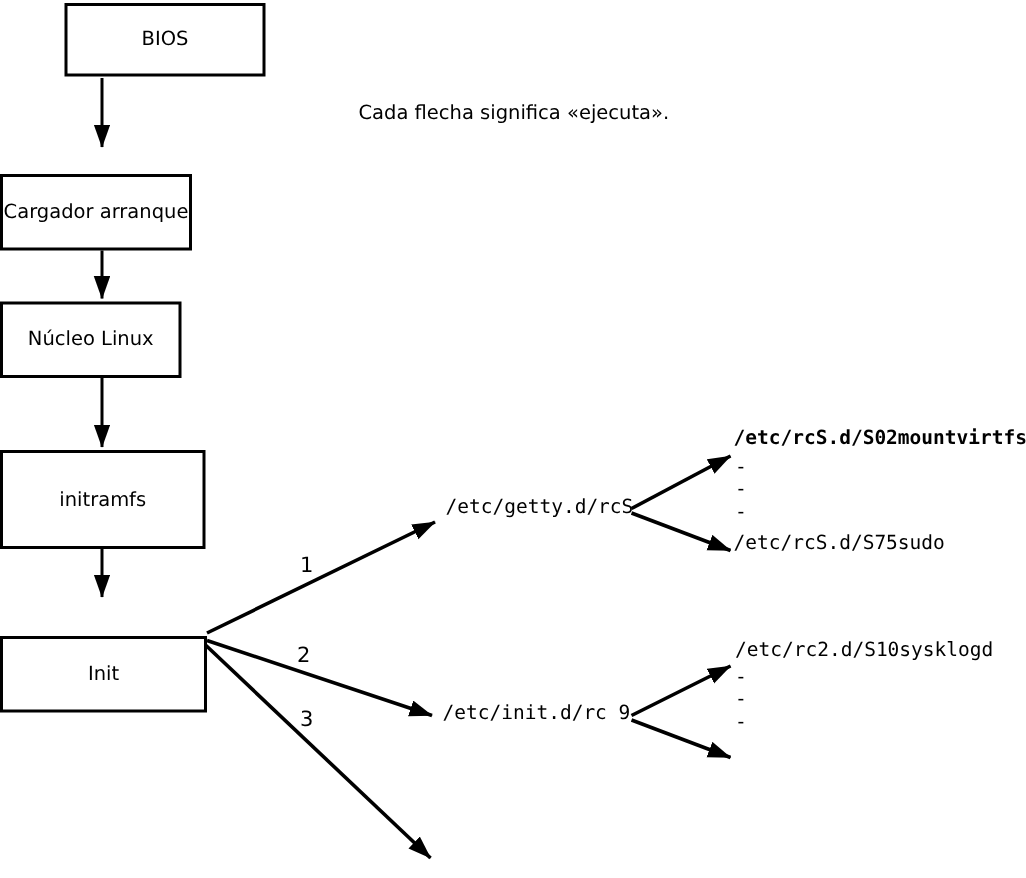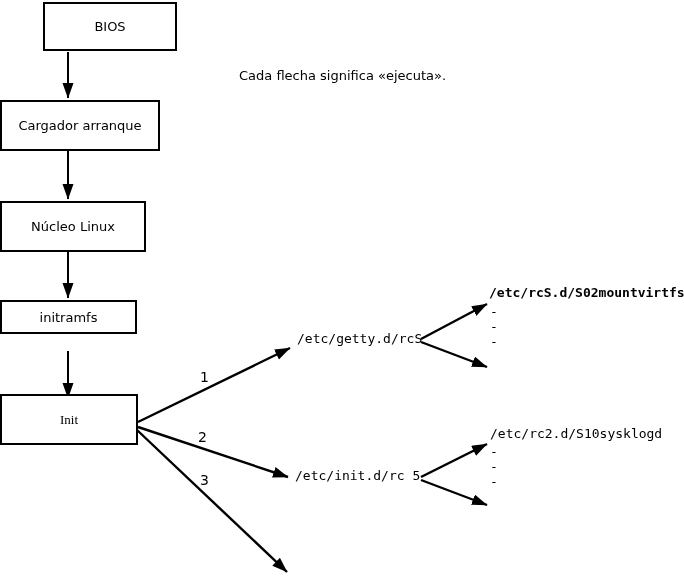--- a/index.html
+++ b/index.html
@@ -59,46 +59,47 @@
     <line x1="421" y1="339" x2="487" y2="304" stroke-width="2.4" marker-end="url(#ah)"></line>
     <line x1="421" y1="342" x2="487" y2="367" stroke-width="2.4" marker-end="url(#ah)"></line>
 
     <line x1="421" y1="477" x2="487" y2="444" stroke-width="2.4" marker-end="url(#ah)"></line>
     <line x1="421" y1="480" x2="487" y2="505" stroke-width="2.4" marker-end="url(#ah)"></line>
   </svg>
 
   <div class="box" style="left:1px; top:2px; width:134px; height:49px;margin-left:42px;">
     <span>BIOS</span>
   </div>
-  <div class="box" style="left:0px; top:100px; width:160px; height:51px;">
+  <div class="box" style="left:0px; top:116px; width:128px; height:51px;">
     <span>Cargador arranque</span>
   </div>
-  <div class="box" style="left:0px; top:201px; width:146px; height:51px;">
+  <div class="box" style="left:0px; top:201px; width:121px; height:51px;">
     <span>Núcleo Linux</span>
   </div>
-  <div class="box" style="left:0px; top:300px; width:137px; height:34px;">
+  <div class="box" style="left:0px; top:300px; width:137px; height:66px;">
     <span>initramfs</span>
   </div>
-  <div class="box" style="left:0px; top:394px; width:138px; height:51px;font-family:Liberation Serif, serif;">
+  <div class="box" style="left:0px; top:424px; width:138px; height:51px;">
     <span>Init</span>
   </div>
 
   <div class="note">Cada flecha significa «ejecuta».</div>
 
   <div class="order" style="left:200px; top:370px;">1</div>
   <div class="order" style="left:198px; top:430px;">2</div>
   <div class="order" style="left:200px; top:473px;">3</div>
 
   <div class="mono" style="left:297px; top:331px;">/etc/getty.d/rcS</div>
-  <div class="mono" style="left:295px; top:468px;">/etc/init.d/rc 5</div>
+  <div class="mono" style="left:295px; top:468px;">/etc/init.d/rc 9</div>
   <div class="mono" style="left:299px; top:567px;margin-top:48px;">getty</div>
 
   <div class="mono" style="left:489px; top:285px;font-weight:bold;">/etc/rcS.d/S02mountvirtfs</div>
   <div class="mono" style="left:490px; top:304px;">-</div>
   <div class="mono" style="left:490px; top:319px;">-</div>
   <div class="mono" style="left:490px; top:334px;">-</div>
+  <div class="mono" style="left:489px; top:355px;">/etc/rcS.d/S75sudo</div>
 
   <div class="mono" style="left:490px; top:426px;">/etc/rc2.d/S10sysklogd</div>
   <div class="mono" style="left:490px; top:444px;">-</div>
   <div class="mono" style="left:490px; top:459px;">-</div>
   <div class="mono" style="left:490px; top:474px;">-</div>
 
 </div>
 
 </body></html>

